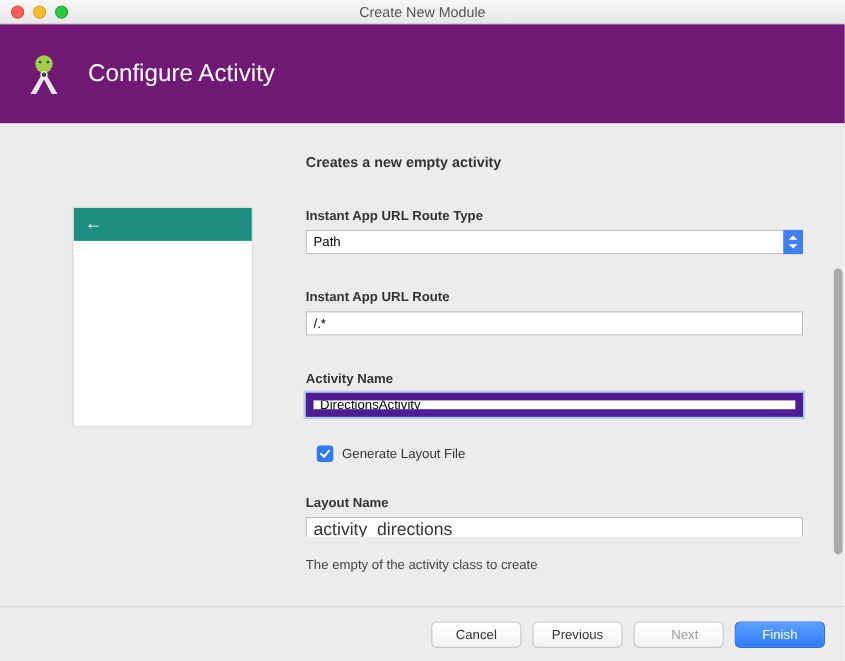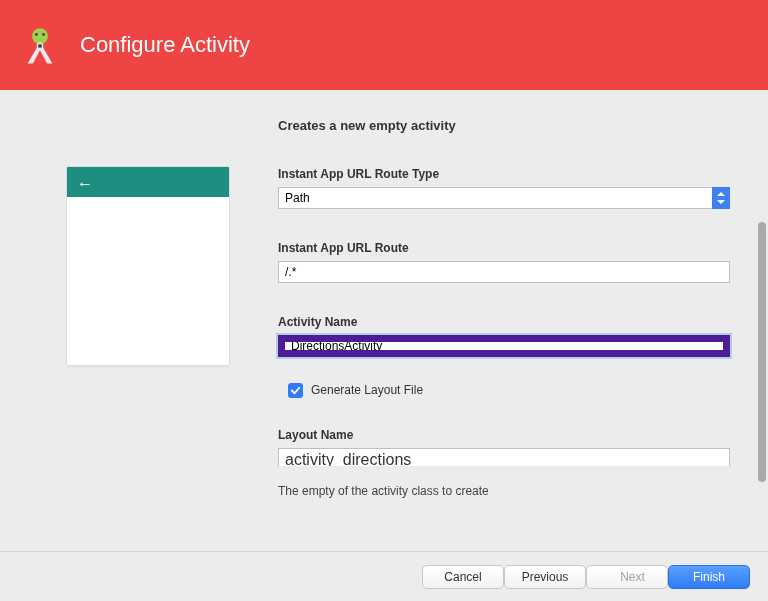--- a/index.html
+++ b/index.html
@@ -5,21 +5,21 @@
   * { box-sizing: border-box; }
   html, body { margin: 0; padding: 0; font-family: -apple-system, "Helvetica Neue", Arial, sans-serif; font-size: 13px; color: #333; }
   .window { width: 768px; height: 601px; background: #ececec; display: flex; flex-direction: column; position: relative; }
   .titlebar { height: 22px; background: linear-gradient(#f6f6f6,#e8e8e8); border-bottom: 1px solid #d0d0d0; display: flex; align-items: center; position: relative; }
   .traffic { display: flex; gap: 8px; margin-left: 10px; }
   .tl { width: 12px; height: 12px; border-radius: 50%; }
   .tl.red { background: #ff5f57; border: 0.5px solid #e24640; }
   .tl.yellow { background: #febc2e; border: 0.5px solid #dfa023; }
   .tl.green { background: #28c840; border: 0.5px solid #1fa633; }
   .titletext { position: absolute; left: 0; right: 0; text-align: center; font-size: 13px; color: #555; pointer-events: none; }
-  .banner { height: 90px; background: #ef4444; display: flex; align-items: center; padding-left: 18px; gap: 18px; }
+  .banner { height: 90px; background: #701a75; display: flex; align-items: center; padding-left: 18px; gap: 18px; }
   .banner-title { color: #fff; font-size: 22px; font-weight: 400; }
   .as-logo { width: 44px; height: 44px; }
   .content { flex: 1; display: flex; flex-direction: row; padding: 20px 18px 0 18px; overflow: hidden; position: relative; }
   .left-col { width: 260px; display: flex; flex-direction: column; align-items: center; padding-top: 56px; }
   .preview { width: 164px; height: 200px; background: #fff; border: 1px solid #dcdcdc; border-radius: 2px; overflow: hidden; box-shadow: 0 1px 2px rgba(0,0,0,0.05); }
   .preview-appbar { height: 30px; background: #1d8f80; display: flex; align-items: center; padding-left: 10px; }
   .preview-back { color: #fff; font-size: 16px; line-height: 1; }
   .right-col { flex: 1; display: flex; flex-direction: column; padding-right: 20px; position: relative; }
   .section-title { font-weight: 700; font-size: 13px; margin: 8px 0 22px 0; }
   .field-label { font-weight: 700; font-size: 12px; margin-bottom: 6px; }
@@ -30,31 +30,39 @@
   .select-wrap .text-input { }
   .select-caret { position: absolute; right: 0; top: 0; width: 18px; height: 22px; background: #3e7ff1; display: flex; align-items: center; justify-content: center; }
   .select-caret svg { width: 10px; height: 14px; }
   .checkbox-row { display: flex; align-items: flex-start; gap: 8px; margin: 6px 0 18px 10px; }
   .chk { width: 15px; height: 15px; background: #2f7cf6; border-radius: 3px; display: flex; align-items: center; justify-content: center; }
   .chk svg { width: 11px; height: 11px; }
   .chk-label { font-size: 12px; }
   .hint { font-size: 12px; color: #444; margin-top: 18px; }
   .scroll-track { position: absolute; right: 2px; top: 132px; width: 8px; height: 330px; background: transparent; }
   .scroll-thumb { position: absolute; top: 0; left: 0; width: 8px; height: 260px; background: rgba(0,0,0,0.28); border-radius: 4px; }
-  .footer { height: 50px; border-top: 1px solid #d6d6d6; display: flex; align-items: center; justify-content: flex-end; padding-right: 18px; background: #ececec; }
+  .footer { height: 50px; border-top: 1px solid #d6d6d6; display: flex; align-items: center; justify-content: flex-end; gap: 10px; padding-right: 18px; background: #ececec; }
   .btn { min-width: 82px; height: 24px; border-radius: 5px; border: 1px solid #c8c8c8; background: linear-gradient(#ffffff,#f2f2f2); font-size: 12px; display: flex; align-items: center; justify-content: center; cursor: default; }
   .btn.primary { background: linear-gradient(#5aa0ff,#2f7cf6); border: 1px solid #2a6ee0; color: #fff; }
   .btn.disabled { color: #a0a0a0; padding-left: 11px; }
   .cutoff { overflow: hidden; height: 18px; border: 1px solid #bfbfbf; border-bottom: none; width: 100%; background: #fff; padding: 2px 6px; font-size: 16px; }
 </style>
 </head>
 <body>
 
 <div class="window">
 
+  <div class="titlebar">
+    <div class="traffic">
+      <div class="tl red"></div>
+      <div class="tl yellow"></div>
+      <div class="tl green"></div>
+    </div>
+    <div class="titletext">Create New Module</div>
+  </div>
 
   <div class="banner">
     <svg class="as-logo" viewBox="0 0 100 100">
       <circle cx="50" cy="30" r="18" fill="#9fd04b"></circle>
       <circle cx="42" cy="26" r="3" fill="#3c3f41"></circle>
       <circle cx="58" cy="26" r="3" fill="#3c3f41"></circle>
       <path d="M 50 44 L 22 92 L 34 92 L 50 62 L 66 92 L 78 92 Z" fill="#e8e8e8"></path>
       <circle cx="50" cy="52" r="6" fill="#3c3f41" stroke="#e8e8e8" stroke-width="3"></circle>
     </svg>
     <div class="banner-title">Configure Activity</div>

